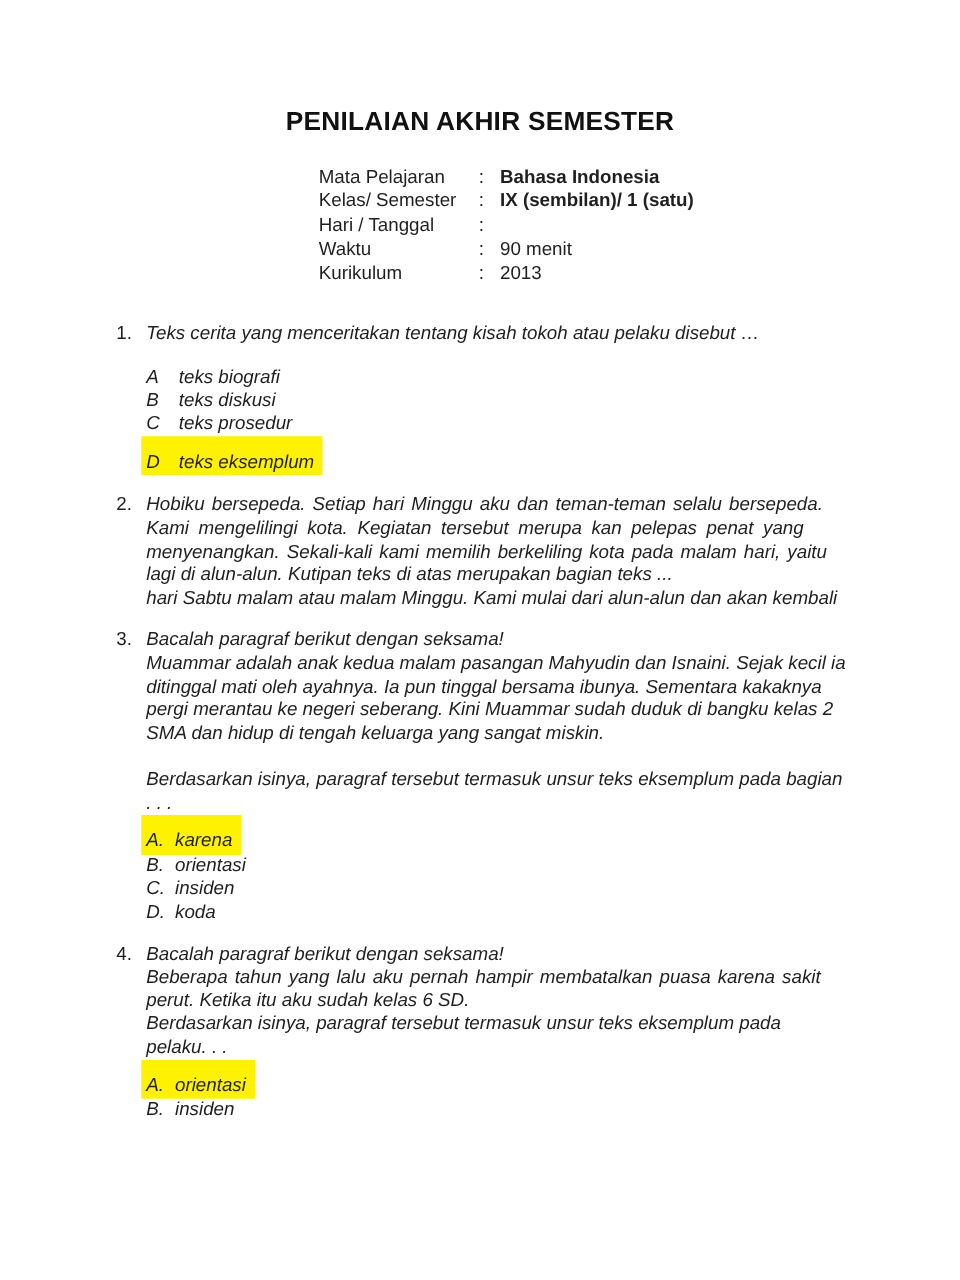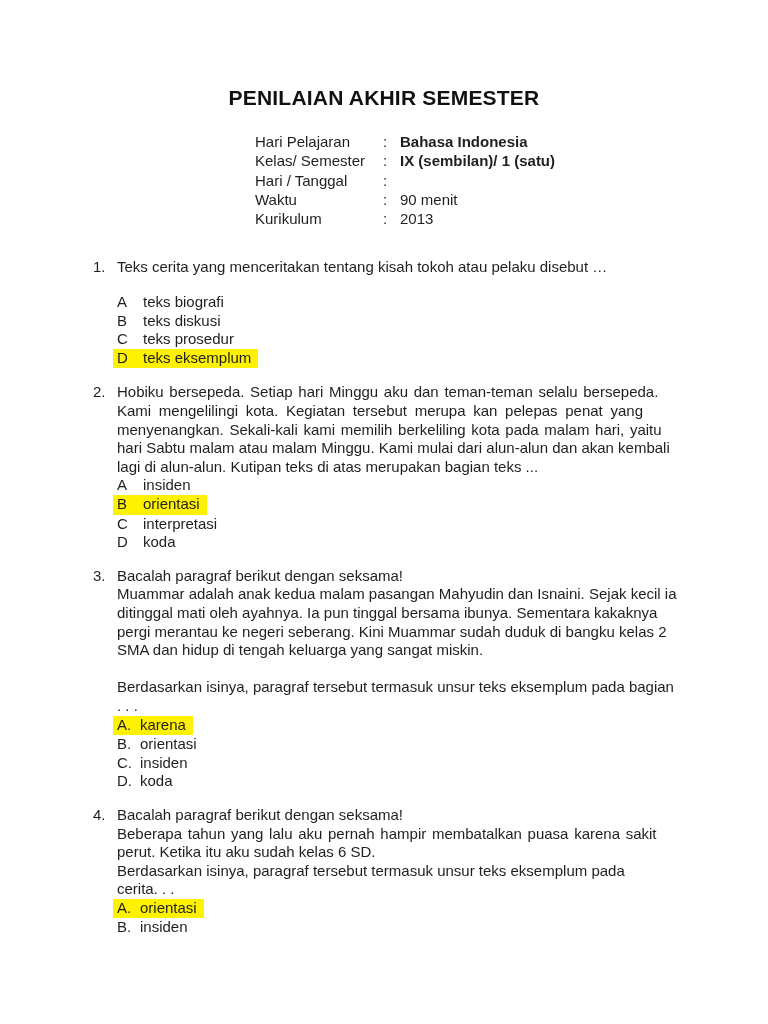--- a/index.html
+++ b/index.html
@@ -17,41 +17,41 @@
   }
   .meta{margin:22px 0 0 255px;}
   .mrow{display:flex;line-height:19.3px;min-height:19.3px;}
   .mlabel{width:128px;}
   .mcolon{width:17px;}
   .bold{font-weight:700;}
   .questions{margin:30px 0 0 93px;}
   .q{margin-bottom:15px;}
   .qrow{display:flex;}
   .qnum{width:24px;flex:0 0 24px;}
-  .qbody{width:566px;}
+  .qbody{width:566px;font-style:italic;}
   .line{min-height:18.6px;white-space:nowrap;}
   .opts.gap16{margin-top:16px;}
   .opt{min-height:18.6px;white-space:nowrap;}
   .optwrap{display:inline-block;}
   .optletter{display:inline-block;width:26px;}
   .q-dotted .optletter{width:23px;}
-  .hl{background:var(--hl,#fff200);padding:0 7px 1px 4px;margin-left:-4px;}
+  .hl{background:var(--hl,#fff200);padding:12px 7px 1px 4px;margin-left:-4px;}
   .ws1{word-spacing:1.5px;}
   .ws4{word-spacing:3.5px;}
 </style>
 </head>
 <body>
 
 <div class="page">
 
   <h1 class="title">PENILAIAN AKHIR SEMESTER</h1>
 
   <div class="meta">
     <div class="mrow">
-      <span class="mlabel">Hari Pelajaran</span>
+      <span class="mlabel">Mata Pelajaran</span>
       <span class="mcolon">:</span>
       <span class="bold">Bahasa Indonesia</span>
     </div>
     <div class="mrow">
       <span class="mlabel">Kelas/ Semester</span>
       <span class="mcolon">:</span>
       <span class="bold">IX (sembilan)/ 1 (satu)</span>
     </div>
     <div class="mrow">
       <span class="mlabel">Hari / Tanggal</span>
@@ -95,36 +95,22 @@
       </div>
     </section>
 
     <section class="q">
       <div class="qrow">
         <span class="qnum">2.</span>
         <div class="qbody">
           <div class="line ws1">Hobiku bersepeda. Setiap hari Minggu aku dan teman-teman selalu bersepeda.</div>
           <div class="line ws4">Kami mengelilingi kota. Kegiatan tersebut merupa kan pelepas penat yang</div>
           <div class="line ws1">menyenangkan. Sekali-kali kami memilih berkeliling kota pada malam hari, yaitu</div>
+          <div class="line">lagi di alun-alun. Kutipan teks di atas merupakan bagian teks ...</div>
           <div class="line">hari Sabtu malam atau malam Minggu. Kami mulai dari alun-alun dan akan kembali</div>
-          <div class="line">lagi di alun-alun. Kutipan teks di atas merupakan bagian teks ...</div>
-          <div class="opts">
-            <div class="opt">
-              <span class="optwrap"><span class="optletter">A</span><span>insiden</span></span>
-            </div>
-            <div class="opt">
-              <span class="optwrap hl"><span class="optletter">B</span><span>orientasi</span></span>
-            </div>
-            <div class="opt">
-              <span class="optwrap"><span class="optletter">C</span><span>interpretasi</span></span>
-            </div>
-            <div class="opt">
-              <span class="optwrap"><span class="optletter">D</span><span>koda</span></span>
-            </div>
-          </div>
         </div>
       </div>
     </section>
 
     <section class="q q-dotted">
       <div class="qrow">
         <span class="qnum">3.</span>
         <div class="qbody">
           <div class="line">Bacalah paragraf berikut dengan seksama!</div>
           <div class="line">Muammar adalah anak kedua malam pasangan Mahyudin dan Isnaini. Sejak kecil ia</div>
@@ -153,21 +139,21 @@
     </section>
 
     <section class="q q-dotted">
       <div class="qrow">
         <span class="qnum">4.</span>
         <div class="qbody">
           <div class="line">Bacalah paragraf berikut dengan seksama!</div>
           <div class="line ws1">Beberapa tahun yang lalu aku pernah hampir membatalkan puasa karena sakit</div>
           <div class="line">perut. Ketika itu aku sudah kelas 6 SD.</div>
           <div class="line">Berdasarkan isinya, paragraf tersebut termasuk unsur teks eksemplum pada</div>
-          <div class="line">cerita. . .</div>
+          <div class="line">pelaku. . .</div>
           <div class="opts">
             <div class="opt">
               <span class="optwrap hl"><span class="optletter">A.</span><span>orientasi</span></span>
             </div>
             <div class="opt">
               <span class="optwrap"><span class="optletter">B.</span><span>insiden</span></span>
             </div>
           </div>
         </div>
       </div>

